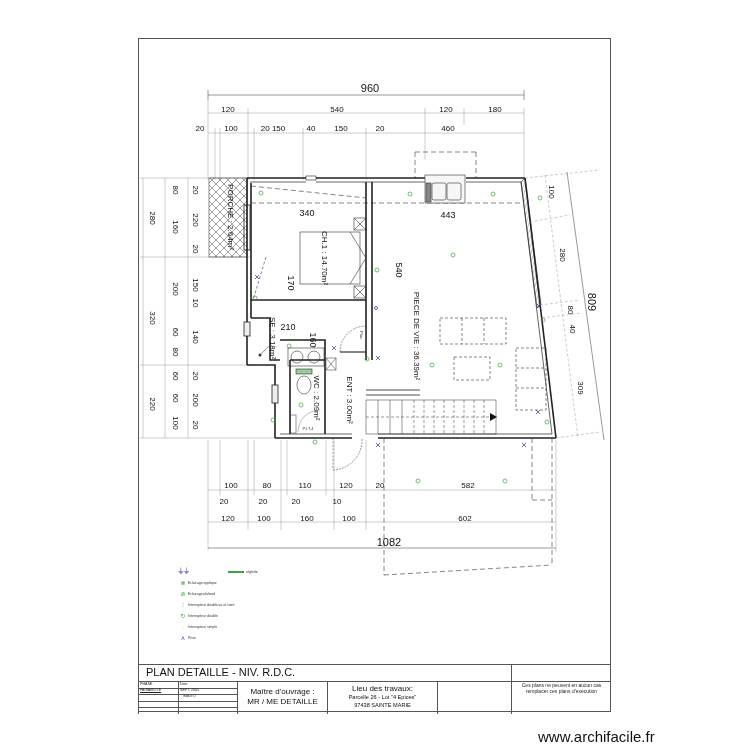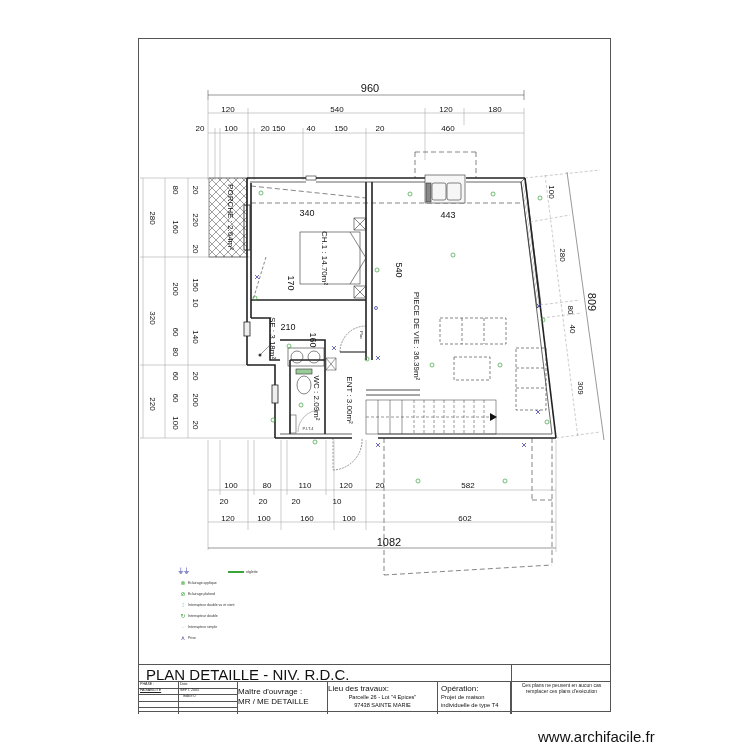--- a/index.html
+++ b/index.html
@@ -8,29 +8,29 @@
   svg.plan { position:absolute; left:0; top:0; width:750px; height:750px; }
   .dim { font-family:"Liberation Sans", sans-serif; fill:#111; }
   .room-label { font-family:"Liberation Sans", sans-serif; fill:#111; font-size:8px; }
   .legend { position:absolute; left:178px; top:567px; width:120px; }
   .legend-row { display:flex; align-items:center; height:11px; font-size:3.5px; color:#333; }
   .legend-row .sym { width:10px; font-size:6px; color:#3aa43a; text-align:center; }
   .legend-top { display:flex; align-items:center; height:10px; }
   .legend-top .sym2 { font-size:8px; color:#2a2aa0; width:16px; }
   .legend-top .bar { width:16px; height:2px; background:#3aa43a; margin-left:34px; }
   .title-block { position:absolute; left:138px; top:664px; width:473px; height:48px; border-top:1px solid #555; box-sizing:border-box; }
-  .tb-title { position:absolute; left:8px; top:1px; font-size:15px; color:#111; }
+  .tb-title { position:absolute; left:8px; top:1px; font-size:11px; color:#111; }
   .tb-row { position:absolute; left:0; top:16px; width:473px; height:32px; border-top:1px solid #555; }
   .tb-cell { position:absolute; top:0; height:32px; border-right:1px solid #555; box-sizing:border-box; }
   .small-grid { position:absolute; left:0; top:0; width:100px; height:32px; }
   .small-grid .r { position:absolute; left:0; width:100px; border-top:1px solid #555; }
   .small-grid .c { position:absolute; top:0; height:32px; border-left:1px solid #555; }
   .tiny { position:absolute; font-size:3.6px; color:#222; white-space:nowrap; }
-  .mo { font-size:8px; color:#111; text-align:left; line-height:10px; padding-top:5px; }
-  .lieu-h { font-size:8px; text-align:left; color:#111; padding-top:2px; }
+  .mo { font-size:8px; color:#111; text-align:center; line-height:10px; padding-top:5px; }
+  .lieu-h { font-size:8px; text-align:center; color:#111; padding-top:2px; }
   .lieu-s { font-size:5.6px; text-align:center; color:#111; line-height:8px; }
   .op-h { font-size:8px; color:#111; padding:2px 0 0 3px; }
   .op-s { font-size:5.8px; color:#111; padding-left:3px; line-height:8px; }
   .note { font-size:5px; color:#222; text-align:center; line-height:6px; padding-top:9px; }
   .watermark { position:absolute; left:538px; top:728px; font-size:15px; color:#111; }
 </style>
 </head>
 <body>
 
 <div class="sheet"></div>
@@ -381,24 +381,19 @@
       </div>
     </div>
     <div class="tb-cell" style="left:100px;width:90px">
       <div class="mo"><span>Maître d'ouvrage :</span><br><span>MR / ME DETAILLE</span></div>
     </div>
     <div class="tb-cell" style="left:190px;width:110px">
       <div class="lieu-h">Lieu des travaux:</div>
       <div class="lieu-s">Parcelle 26 - Lot "4 Epices"</div>
       <div class="lieu-s">97438 SAINTE MARIE</div>
     </div>
-    <div class="tb-cell" style="left:300px;width:73px">
-      <div class="op-h">Opération:</div>
-      <div class="op-s">Projet de maison</div>
-      <div class="op-s">individuelle de type T4</div>
-    </div>
     <div class="tb-cell" style="left:373px;width:100px;border-right:none;top:-17px;height:49px;border-left:1px solid #555">
       <div class="note" style="padding-top:17px">Ces plans ne peuvent en aucun cas remplacer ces plans d'exécution</div>
     </div>
   </div>
 </div>
 
 <div class="watermark">www.archifacile.fr</div>
 
 </body></html>

